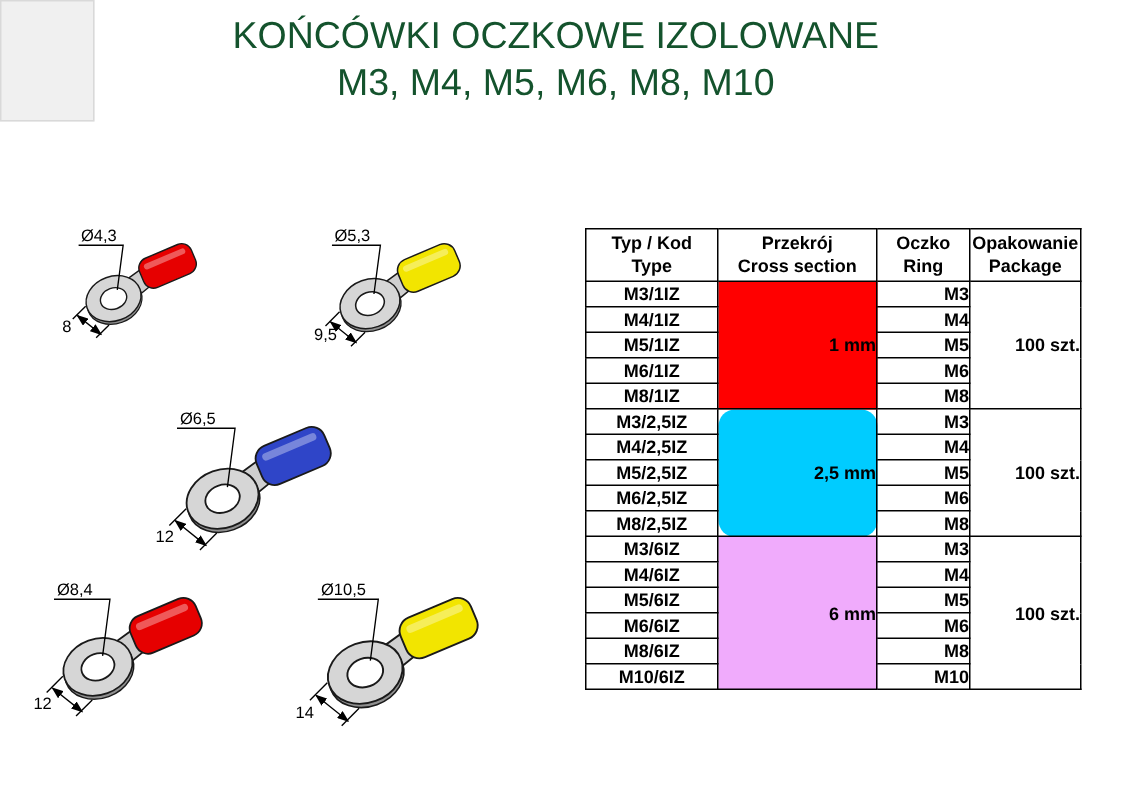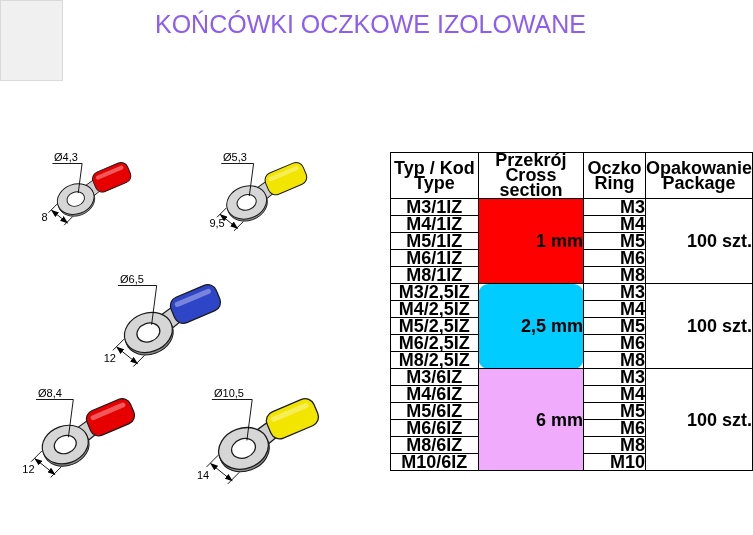--- a/index.html
+++ b/index.html
@@ -6,30 +6,30 @@
   .canvas {
     position:relative; width:753px; height:535px; background:#ffffff;
     font-family:"Liberation Sans", sans-serif; color:#000; overflow:hidden;
   }
   .logo-box {
     position:absolute; left:0; top:0; width:61px; height:79px;
     background:#f0f0f0; border:1px solid #d9d9d9;
   }
   .title {
     position:absolute; left:0; top:9px; width:741px; text-align:center;
-    font-size:25px; line-height:1.22; color:#8b5cf6;
+    font-size:25px; line-height:1.22; color:#14532d;
   }
   
   .drawing { position:absolute; }
   .dimtxt { font-family:"Liberation Sans", sans-serif; font-size:11px; fill:#000; }
   .thin { stroke:#000; stroke-width:0.9; fill:none; }
   
   #product-table {
     position:absolute; left:390px; top:152px;
-    border-collapse:collapse; font-size:18px; font-weight:bold; color:#000;
+    border-collapse:collapse; font-size:12px; font-weight:bold; color:#000;
     table-layout:fixed;
     padding-left:41px;
   }
   #product-table th, #product-table td { border:1px solid #000; padding:0; }
   #product-table th { height:34px; text-align:center; vertical-align:middle; }
   #product-table th div { line-height:15px; }
   #product-table td { height:16px; line-height:16px; vertical-align:middle; }
   .c-type { text-align:center; padding-left:3px; }
   .c-ring, .c-cross, .c-pack { text-align:right; }
 </style>
@@ -58,20 +58,21 @@
       <marker id="arrE" markerWidth="8" markerHeight="6" refX="7" refY="3" orient="auto" markerUnits="userSpaceOnUse">
         <path d="M0,0 L8,3 L0,6 Z" fill="#000"></path>
       </marker>
     </defs>
   </svg>
 
   <div class="logo-box"></div>
 
   <div class="title">
     <div>KOŃCÓWKI OCZKOWE IZOLOWANE</div>
+    <div>M3, M4, M5, M6, M8, M10</div>
   </div>
 
   <div id="drawings">
       <svg class="drawing" style="left:36px;top:150px" width="125" height="97" viewBox="0 0 125 97">
         <use href="#term" transform="translate(18,12) scale(0.78)" style="color:#e60000"></use>
         <polyline class="thin" points="16.4,13.5 46.1,13.5 42.2,43.2"></polyline>
         <text class="dimtxt" x="18.0" y="10.5">Ø4,3</text>
         <line class="thin" x1="21.1" y1="54.1" x2="12.5" y2="62.7"></line>
         <line class="thin" x1="36.7" y1="66.6" x2="28.1" y2="75.2"></line>
         <line class="thin" marker-start="url(#arrS)" marker-end="url(#arrE)" x1="15.7" y1="60.4" x2="31.3" y2="72.8"></line>

